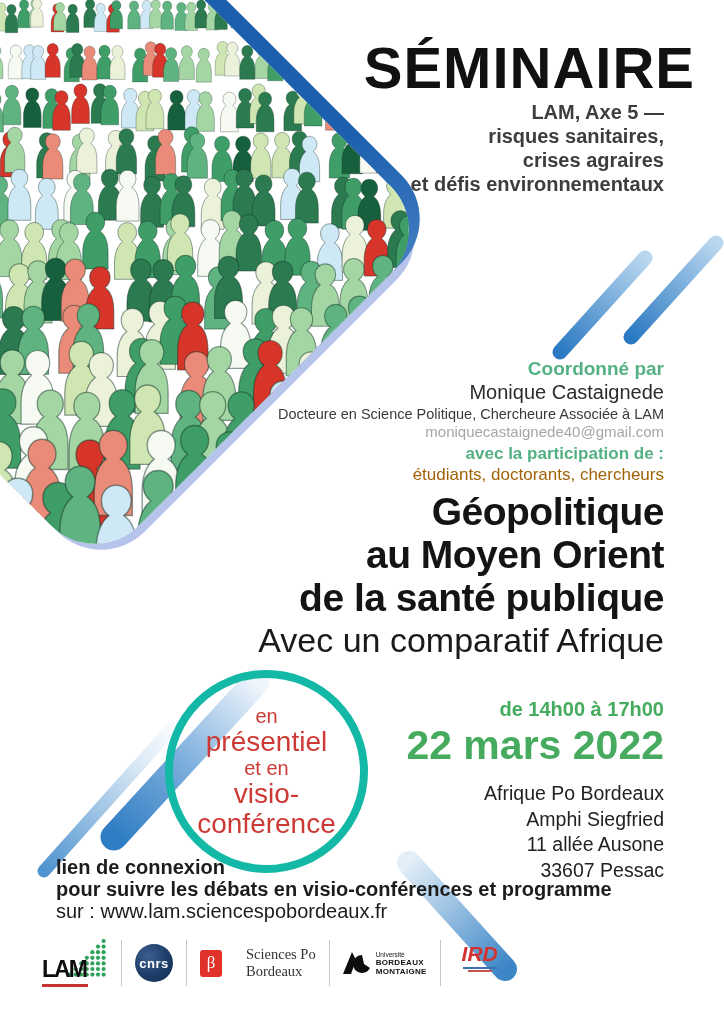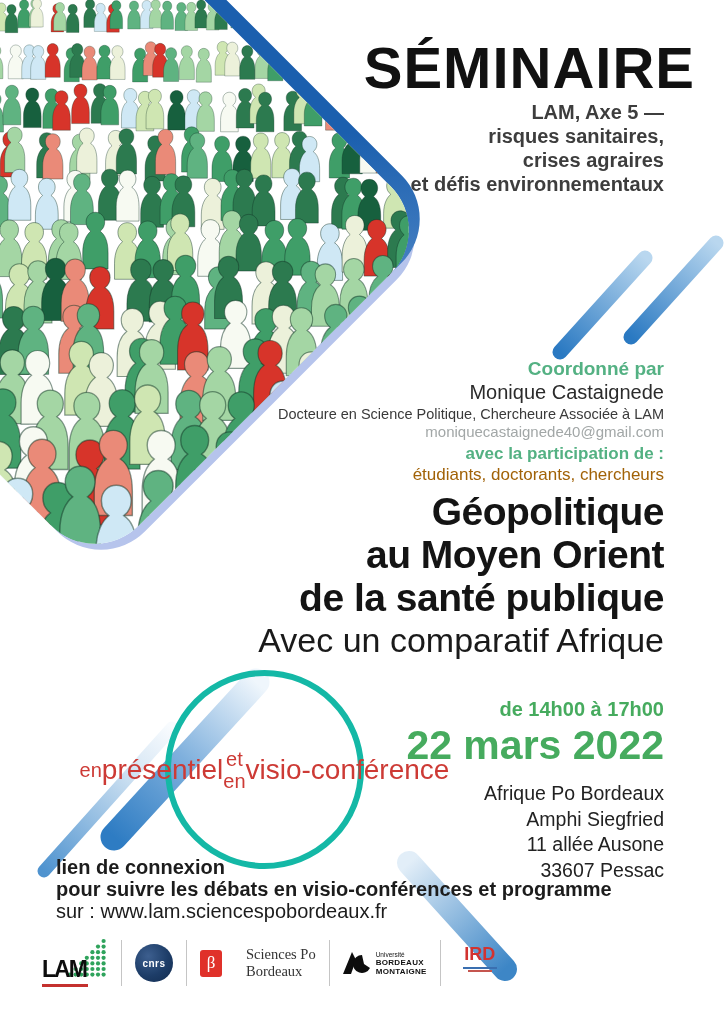--- a/index.html
+++ b/index.html
@@ -25,49 +25,49 @@
   .title .big{font-size:39px;line-height:43px;font-weight:bold;letter-spacing:-0.5px;}
   .title .sub{font-size:34px;line-height:40px;font-weight:normal;color:#1a1a1a;margin-top:1px;}
   
   .schedule{top:697px;right:60px;color:#46ab5e;}
   .schedule .time{font-size:20px;font-weight:bold;line-height:25px;}
   .schedule .date{font-size:41px;font-weight:bold;line-height:46px;}
   
   .venue{top:781px;right:60px;font-size:19.5px;line-height:25.5px;color:#222;}
   .venue .hall{font-weight:normal;}
   
-  .badge{left:165px;top:670px;width:187px;height:187px;border:6px solid #14b8a6;border-radius:50%;
-         display:flex;flex-direction:row;align-items:center;justify-content:center;
+  .badge{left:165px;top:670px;width:187px;height:187px;border:8px solid #14b8a6;border-radius:50%;
+         display:flex;flex-direction:column;align-items:center;justify-content:center;
          color:#cd3a35;text-align:center;background:transparent;}
   .badge .s{font-size:20px;line-height:22px;}
   .badge .b{font-size:28px;line-height:30px;}
   
   .linkblock{left:56px;top:856px;font-size:20px;line-height:22px;color:#1c1c1c;}
   .linkblock .b{font-weight:bold;}
   
   .logos{left:42px;top:934px;height:58px;display:flex;align-items:center;}
   .logodiv{width:1px;height:46px;background:#c5c5c5;margin:0 13px;}
   .lam{position:relative;width:66px;height:52px;}
   .lam .word{position:absolute;left:0;bottom:6px;font-size:23px;font-weight:bold;letter-spacing:-2px;color:#0d0d0d;}
   .lam .bar{position:absolute;left:0;bottom:2px;width:46px;height:3px;background:#c4312e;}
   .lam svg{position:absolute;right:0;top:0;}
   .cnrs{width:38px;height:38px;border-radius:50%;
         background:radial-gradient(circle at 35% 32%, #3d5f8f 0%, #1d3d68 55%, #122b4e 100%);
         display:flex;align-items:center;justify-content:center;}
-  .cnrs span{color:#fff;font-size:10px;font-weight:bold;letter-spacing:0.5px;}
+  .cnrs span{color:#fff;font-size:13px;font-weight:bold;letter-spacing:0.5px;}
   .scpo{display:flex;align-items:center;}
   .scpo .sq{width:22px;height:27px;background:#e0312a;border-radius:3px;display:flex;align-items:center;justify-content:center;
             color:#fff;font-family:"Liberation Serif",serif;font-size:17px;}
   .scpo .tx{margin-left:24px;font-family:"Liberation Serif",serif;font-size:14.5px;line-height:17px;color:#333;}
   .ubm{display:flex;align-items:center;}
   .ubm .tx{margin-left:5px;color:#111;}
   .ubm .t1{font-size:6.5px;line-height:7px;}
   .ubm .t2{font-size:8px;font-weight:bold;line-height:9px;letter-spacing:0.3px;}
   .ird{position:relative;width:52px;height:40px;text-align:center;}
-  .ird .word{font-size:18px;font-weight:bold;color:#d23330;line-height:22px;}
+  .ird .word{font-size:21px;font-weight:bold;font-style:italic;color:#d23330;line-height:22px;}
   .ird .b1{width:34px;height:2px;background:#3a6fb0;margin:2px auto 1px;}
   .ird .b2{width:24px;height:2px;background:#c5554f;margin:0 auto;}
 </style>
 </head>
 <body>
 
 <svg id="art" viewBox="0 0 724 1024" xmlns="http://www.w3.org/2000/svg">
   <defs>
     <path id="person" d="M -15 33 L -15 14 C -15 0 -10 -8 -5.5 -11.5 C -9.5 -14.5 -11 -18.5 -11 -22.5 C -11 -29.5 -6 -34 0 -34 C 6 -34 11 -29.5 11 -22.5 C 11 -18.5 9.5 -14.5 5.5 -11.5 C 11 -8 15 0 15 14 L 15 33 Z" stroke="rgba(20,55,40,0.5)" stroke-width="1.1"></path>
     <clipPath id="dclip">

